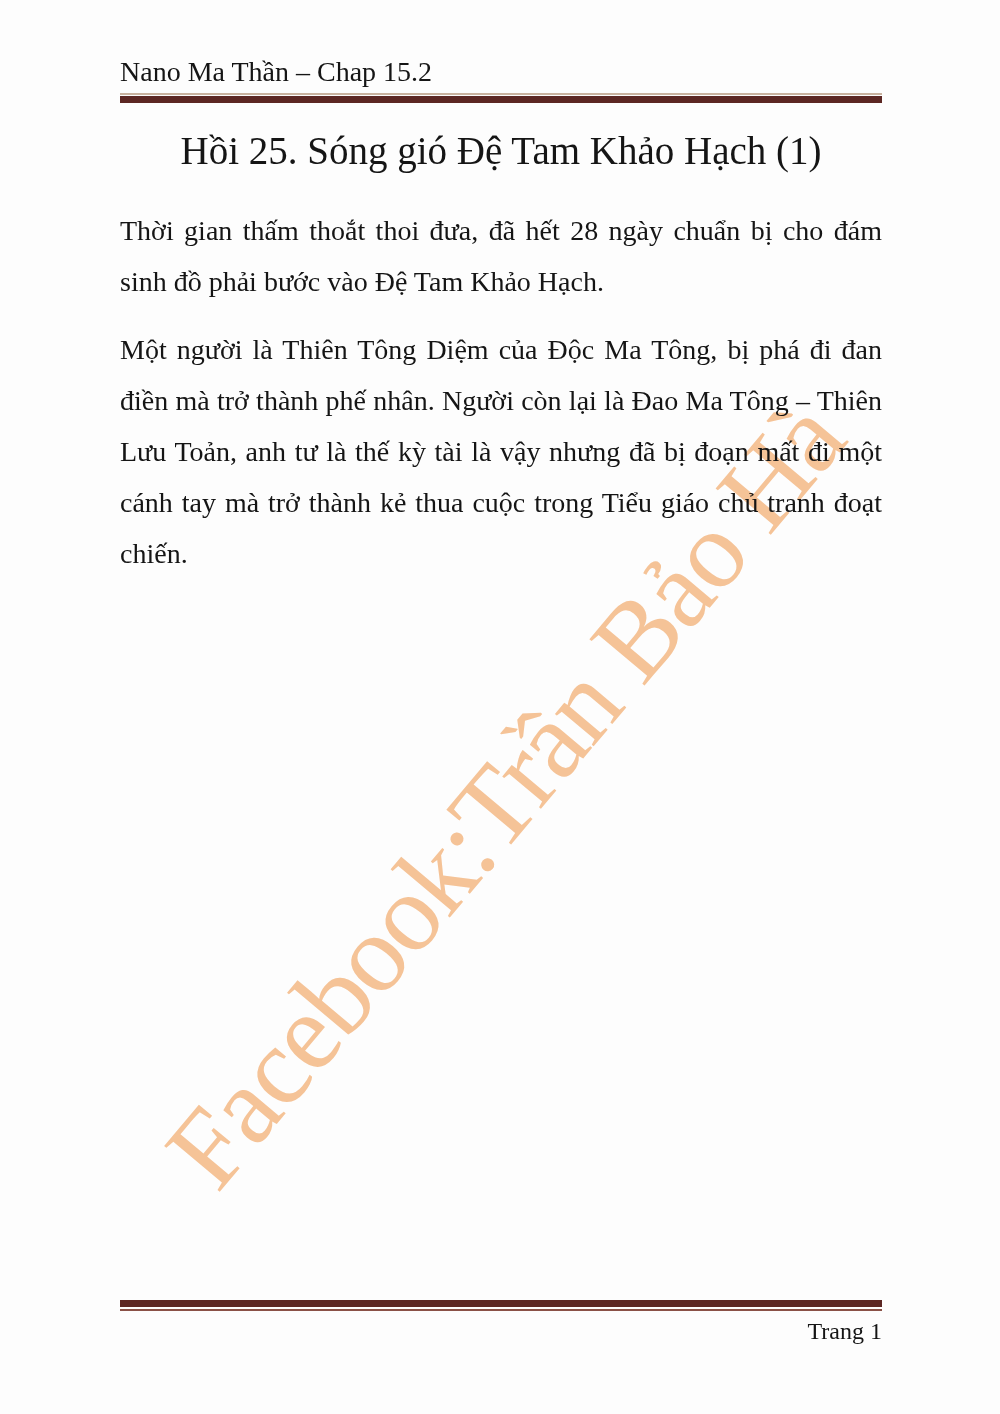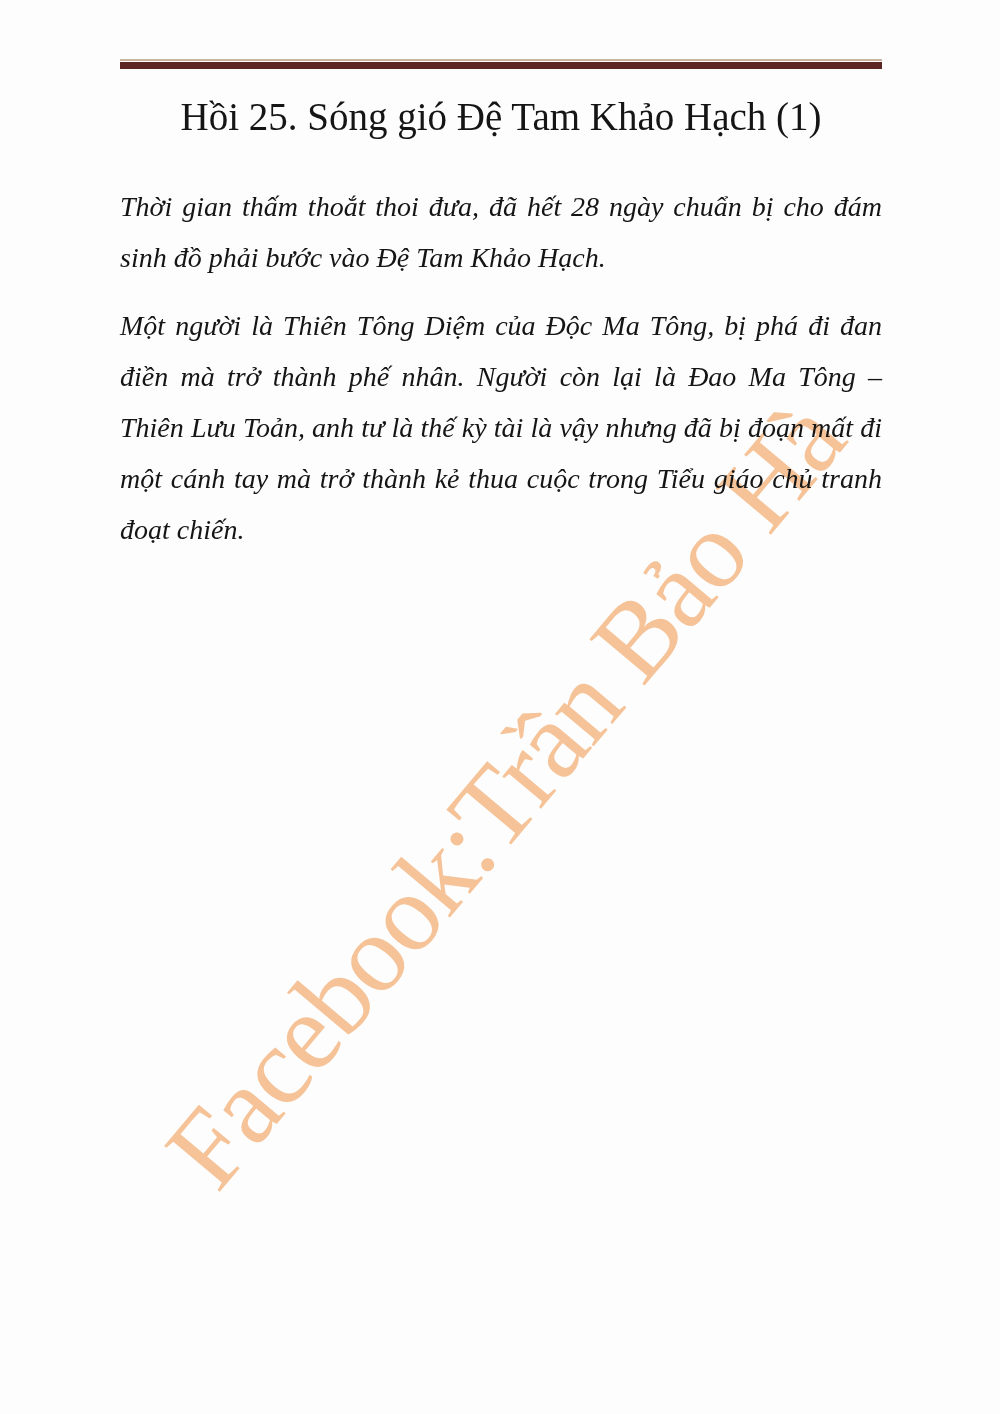--- a/index.html
+++ b/index.html
@@ -49,33 +49,32 @@
     height: 2px;
     background: var(--rule-thin-header, #c9b3a0);
     margin-top: 4px;
   }
   .header-rule-thick {
     height: 7px;
     background: var(--rule-maroon, #5c2723);
     margin-top: 1px;
   }
   .doc-title {
-    margin: 24px 0 40px 0;
+    margin: 24px 0 30px 0;
     font-size: 39px;
     line-height: 48px;
     text-align: center;
     font-weight: normal;
   }
   .body-text p {
     margin: 0 0 17px 0;
     font-size: 28px;
     line-height: 51px;
     text-align: justify;
     text-justify: inter-word;
-    font-style: italic;
   }
   .footer {
     position: absolute;
     left: 120px;
     right: 118px;
     top: 1300px;
     z-index: 1;
   }
   .footer-rule-thick {
     height: 7px;
@@ -96,27 +95,33 @@
 </head>
 <body>
 
 <div class="page">
 
   <div class="watermark">Facebook:Trần Bảo Hà</div>
 
   <div class="content">
 
     <div class="header-row">
+      <span>Nano Ma Thần – Chap 15.2</span>
     </div>
     <div class="header-rule-thin"></div>
     <div class="header-rule-thick"></div>
 
     <h1 class="doc-title">Hồi 25. Sóng gió Đệ Tam Khảo Hạch (1)</h1>
 
     <div class="body-text">
       <p>Thời gian thấm thoắt thoi đưa, đã hết 28 ngày chuẩn bị cho đám sinh đồ phải bước vào Đệ Tam Khảo Hạch.</p>
       <p>Một người là Thiên Tông Diệm của Độc Ma Tông, bị phá đi đan điền mà trở thành phế nhân. Người còn lại là Đao Ma Tông – Thiên Lưu Toản, anh tư là thế kỳ tài là vậy nhưng đã bị đoạn mất đi một cánh tay mà trở thành kẻ thua cuộc trong Tiểu giáo chủ tranh đoạt chiến.</p>
     </div>
 
   </div>
 
+  <div class="footer">
+    <div class="footer-rule-thick"></div>
+    <div class="footer-rule-thin"></div>
+    <div class="page-number">Trang 1</div>
+  </div>
 
 </div>
 
 </body></html>

